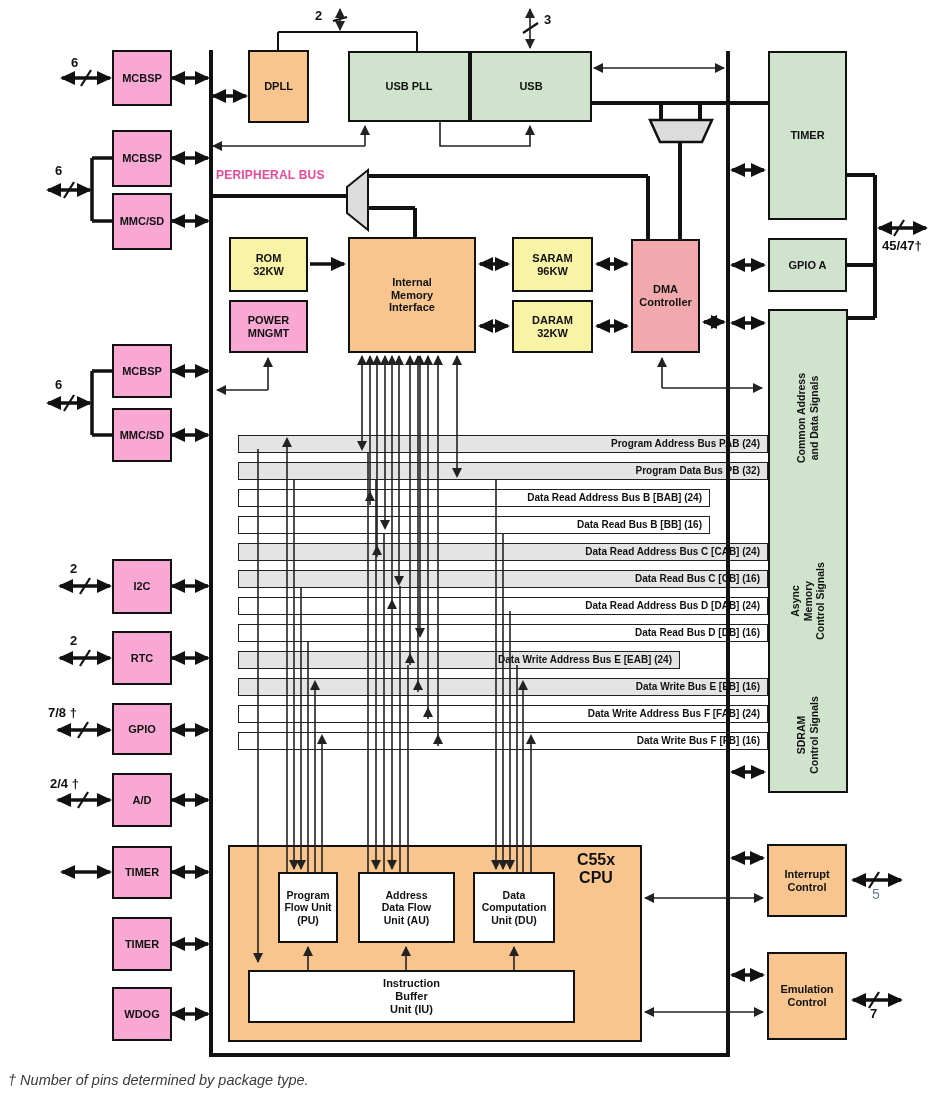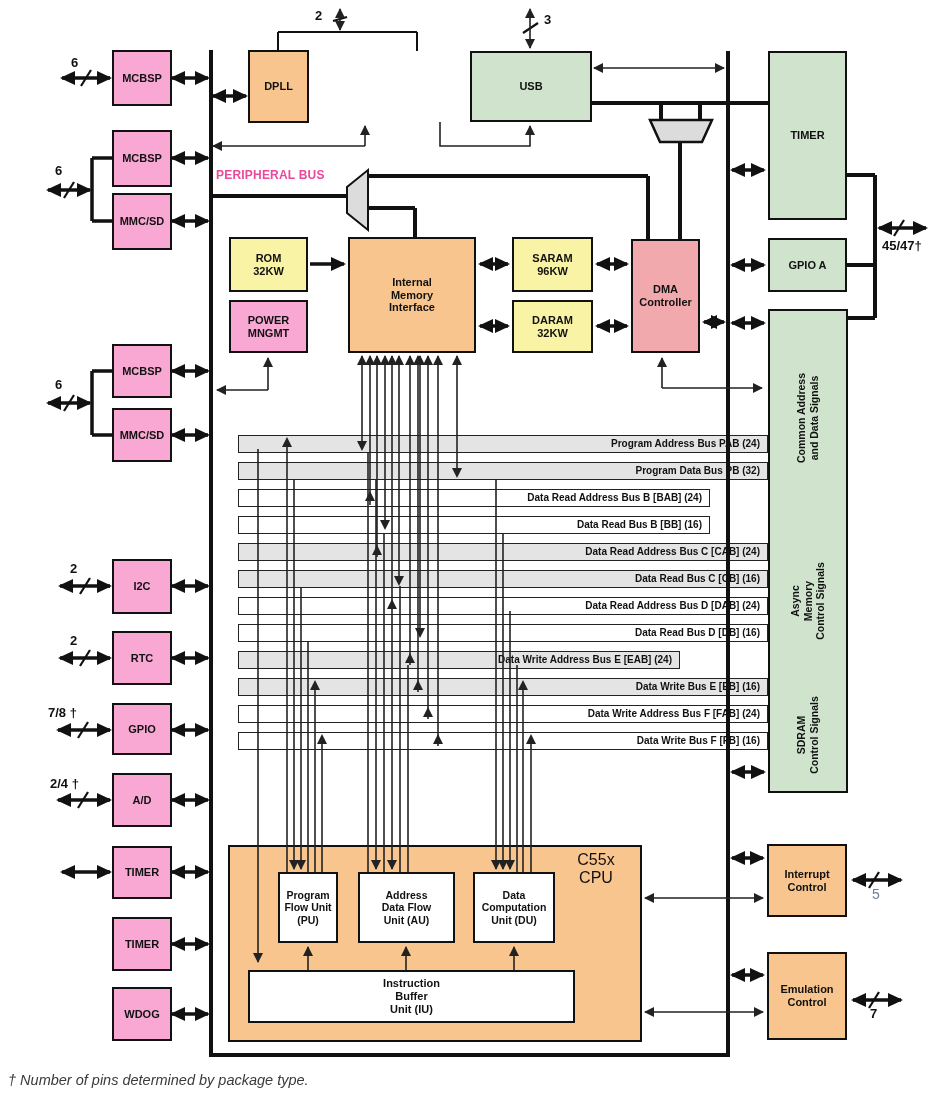--- a/index.html
+++ b/index.html
@@ -19,21 +19,21 @@
     border:1.3px solid #222;font-size:10px;font-weight:bold;color:#111;
     line-height:15px;text-align:right;padding-right:7px;}
   .bar.g{background:#e4e4e4;}
   .bar.w{background:#fff;}
   .rot{position:absolute;width:190px;transform:translate(-50%,-50%) rotate(-90deg);
     text-align:center;font-weight:bold;font-size:10.5px;line-height:1.2;color:#111;
     white-space:pre-line;}
   .pin{position:absolute;font-weight:bold;font-size:13px;color:#111;}
   .pin.lt{color:#6e7e90;font-weight:normal;font-size:14px;}
   .plabel{position:absolute;font-weight:bold;font-size:12px;color:#ec4899;letter-spacing:.2px;}
-  .cputitle{position:absolute;font-weight:normal;font-size:16px;line-height:1.15;
+  .cputitle{position:absolute;font-weight:bold;font-size:16px;line-height:1.15;
     color:#111;white-space:pre-line;text-align:center;}
   .footnote{position:absolute;font-size:14.5px;color:#3a3a3a;font-style:italic;}
   svg.overlay{position:absolute;left:0;top:0;pointer-events:none;}
   .tn{stroke:#222;stroke-width:1.6;fill:none;}
   .tk{stroke:#111;stroke-width:4;fill:none;}
   .t2{stroke:#111;stroke-width:2;fill:none;}
   .ta{stroke:#111;stroke-width:3.5;fill:none;}
   .sl{stroke:#111;stroke-width:2.2;fill:none;}
 </style>
 </head>
@@ -48,20 +48,21 @@
   <div class="box gray" style="left:112px;top:408px;width:60px;height:54px">MMC/SD</div>
   <div class="box gray" style="left:112px;top:559px;width:60px;height:55px">I2C</div>
   <div class="box gray" style="left:112px;top:631px;width:60px;height:54px">RTC</div>
   <div class="box gray" style="left:112px;top:703px;width:60px;height:52px">GPIO</div>
   <div class="box gray" style="left:112px;top:773px;width:60px;height:54px">A/D</div>
   <div class="box gray" style="left:112px;top:846px;width:60px;height:53px">TIMER</div>
   <div class="box gray" style="left:112px;top:917px;width:60px;height:54px">TIMER</div>
   <div class="box gray" style="left:112px;top:987px;width:60px;height:54px">WDOG</div>
 
   <div class="box orange" style="left:248px;top:50px;width:61px;height:73px">DPLL</div>
+  <div class="box green" style="left:348px;top:51px;width:122px;height:71px">USB PLL</div>
   <div class="box green" style="left:470px;top:51px;width:122px;height:71px">USB</div>
 
   <div class="box yellow" style="left:229px;top:237px;width:79px;height:55px">ROM
 32KW</div>
   <div class="box gray" style="left:229px;top:300px;width:79px;height:53px">POWER
 MNGMT</div>
   <div class="box orange" style="left:348px;top:237px;width:128px;height:116px">Internal
 Memory
 Interface</div>
   <div class="box yellow" style="left:512px;top:237px;width:81px;height:55px">SARAM

